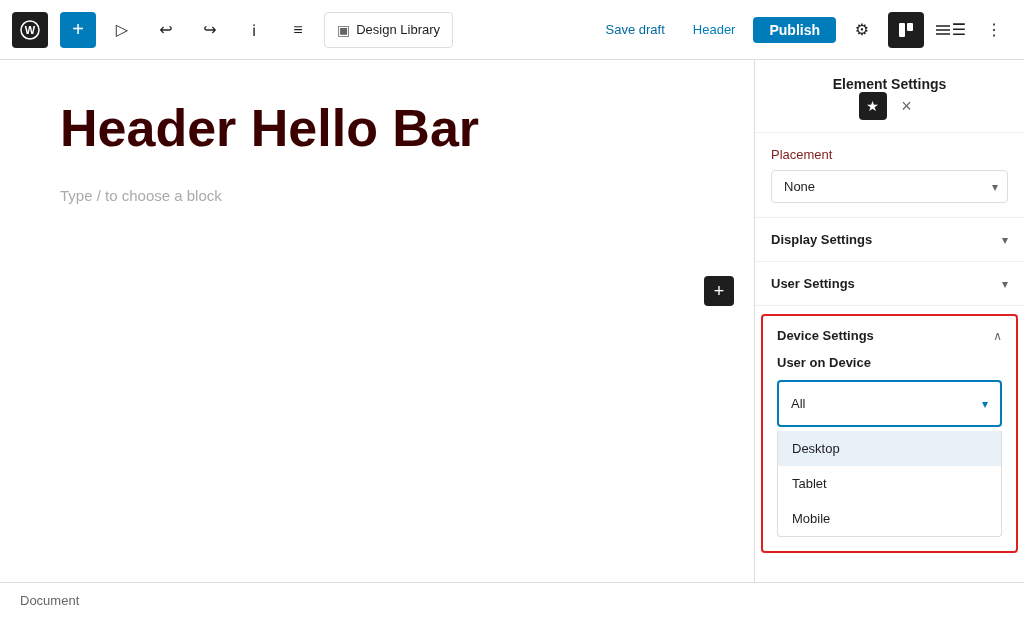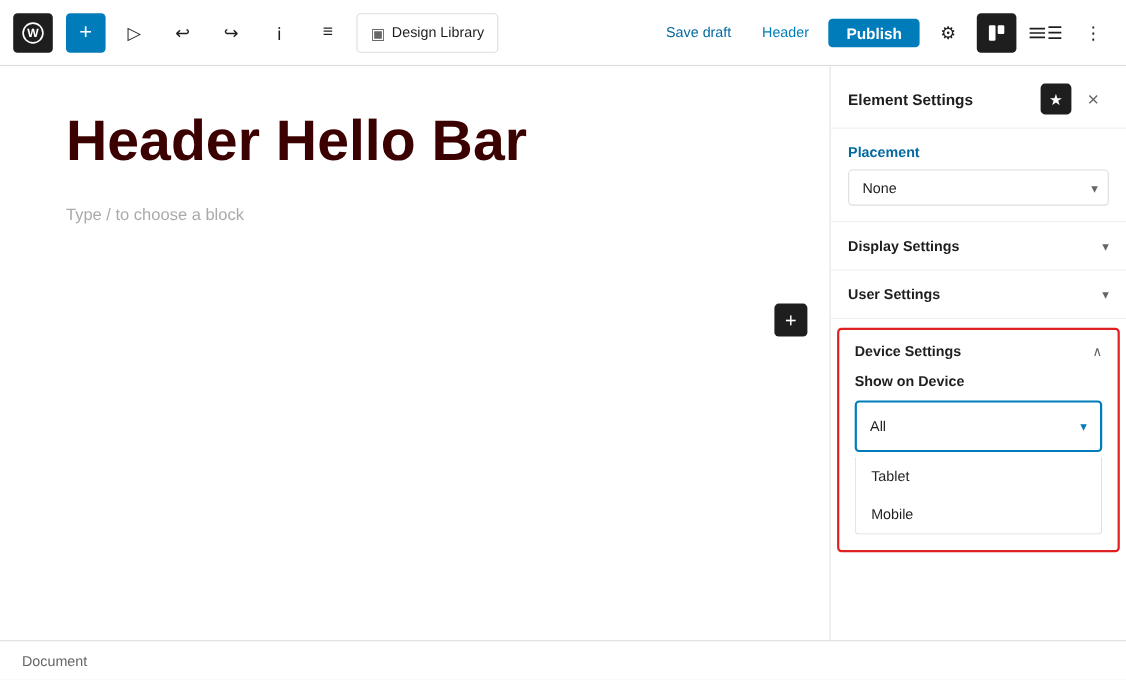--- a/index.html
+++ b/index.html
@@ -71,21 +71,21 @@
       position: absolute; right: 20px; top: 216px;
     }
 
     
     .right-panel {
       width: 270px; background: #fff; border-left: 1px solid #ddd; display: flex;
       flex-direction: column; overflow: hidden; flex-shrink: 0;
     }
     .panel-header {
       display: flex; align-items: center; justify-content: space-between;
-      padding: 16px 16px 12px; border-bottom: 1px solid #eee;
+      padding: 16px 16px 12px; border-bottom: 1px solid #eee; flex-direction: column;
     }
     .panel-title { font-size: 14px; font-weight: 600; color: #1e1e1e; }
     .panel-header-right { display: flex; gap: 6px; }
     .star-btn {
       width: 28px; height: 28px; background: #1e1e1e; border: none; border-radius: 4px;
       color: #fff; cursor: pointer; display: flex; align-items: center; justify-content: center; font-size: 14px;
     }
     .close-btn {
       width: 28px; height: 28px; background: none; border: none; cursor: pointer;
       color: #666; font-size: 18px; display: flex; align-items: center; justify-content: center;
@@ -93,21 +93,21 @@
 
     .section {
       border-bottom: 1px solid #eee;
     }
     .section-header {
       display: flex; align-items: center; justify-content: space-between;
       padding: 14px 16px; cursor: pointer;
     }
     .section-label { font-size: 13px; font-weight: 600; color: #1e1e1e; }
     .section-chevron { color: #666; font-size: 12px; }
-    .placement-label { font-size: 13px; font-weight: 700; color: #0369a1; margin-bottom: 8px; display: block; }
+    .placement-label { font-size: 13px; font-weight: 400; color: #7f1d1d; margin-bottom: 8px; display: block; }
     .select-wrapper { position: relative; }
     .select-wrapper select {
       width: 100%; border: 1px solid #ddd; border-radius: 4px; padding: 8px 12px;
       font-size: 13px; color: #1e1e1e; background: #fff; appearance: none; cursor: pointer;
     }
     .select-arrow {
       position: absolute; right: 10px; top: 50%; transform: translateY(-50%);
       pointer-events: none; color: #666; font-size: 12px;
     }
 
@@ -241,30 +241,31 @@
         <span class="section-chevron">▾</span>
       </div>
     </div>
 
     <div class="device-section">
       <div class="device-section-header">
         <span class="device-section-label">Device Settings</span>
         <span class="section-chevron">∧</span>
       </div>
       <div class="device-section-body">
-        <span class="show-on-device-label">Show on Device</span>
+        <span class="show-on-device-label">User on Device</span>
 
         <div class="device-select-wrapper">
           <div class="select-display">
             <span>All</span>
             <span class="device-select-arrow">▾</span>
           </div>
         </div>
 
         <div class="dropdown-options">
+          <div class="dropdown-option highlighted">Desktop</div>
           <div class="dropdown-option">Tablet</div>
           <div class="dropdown-option">Mobile</div>
         </div>
       </div>
     </div>
 
   </div>
 </div>
 
 <div class="bottom-bar">

